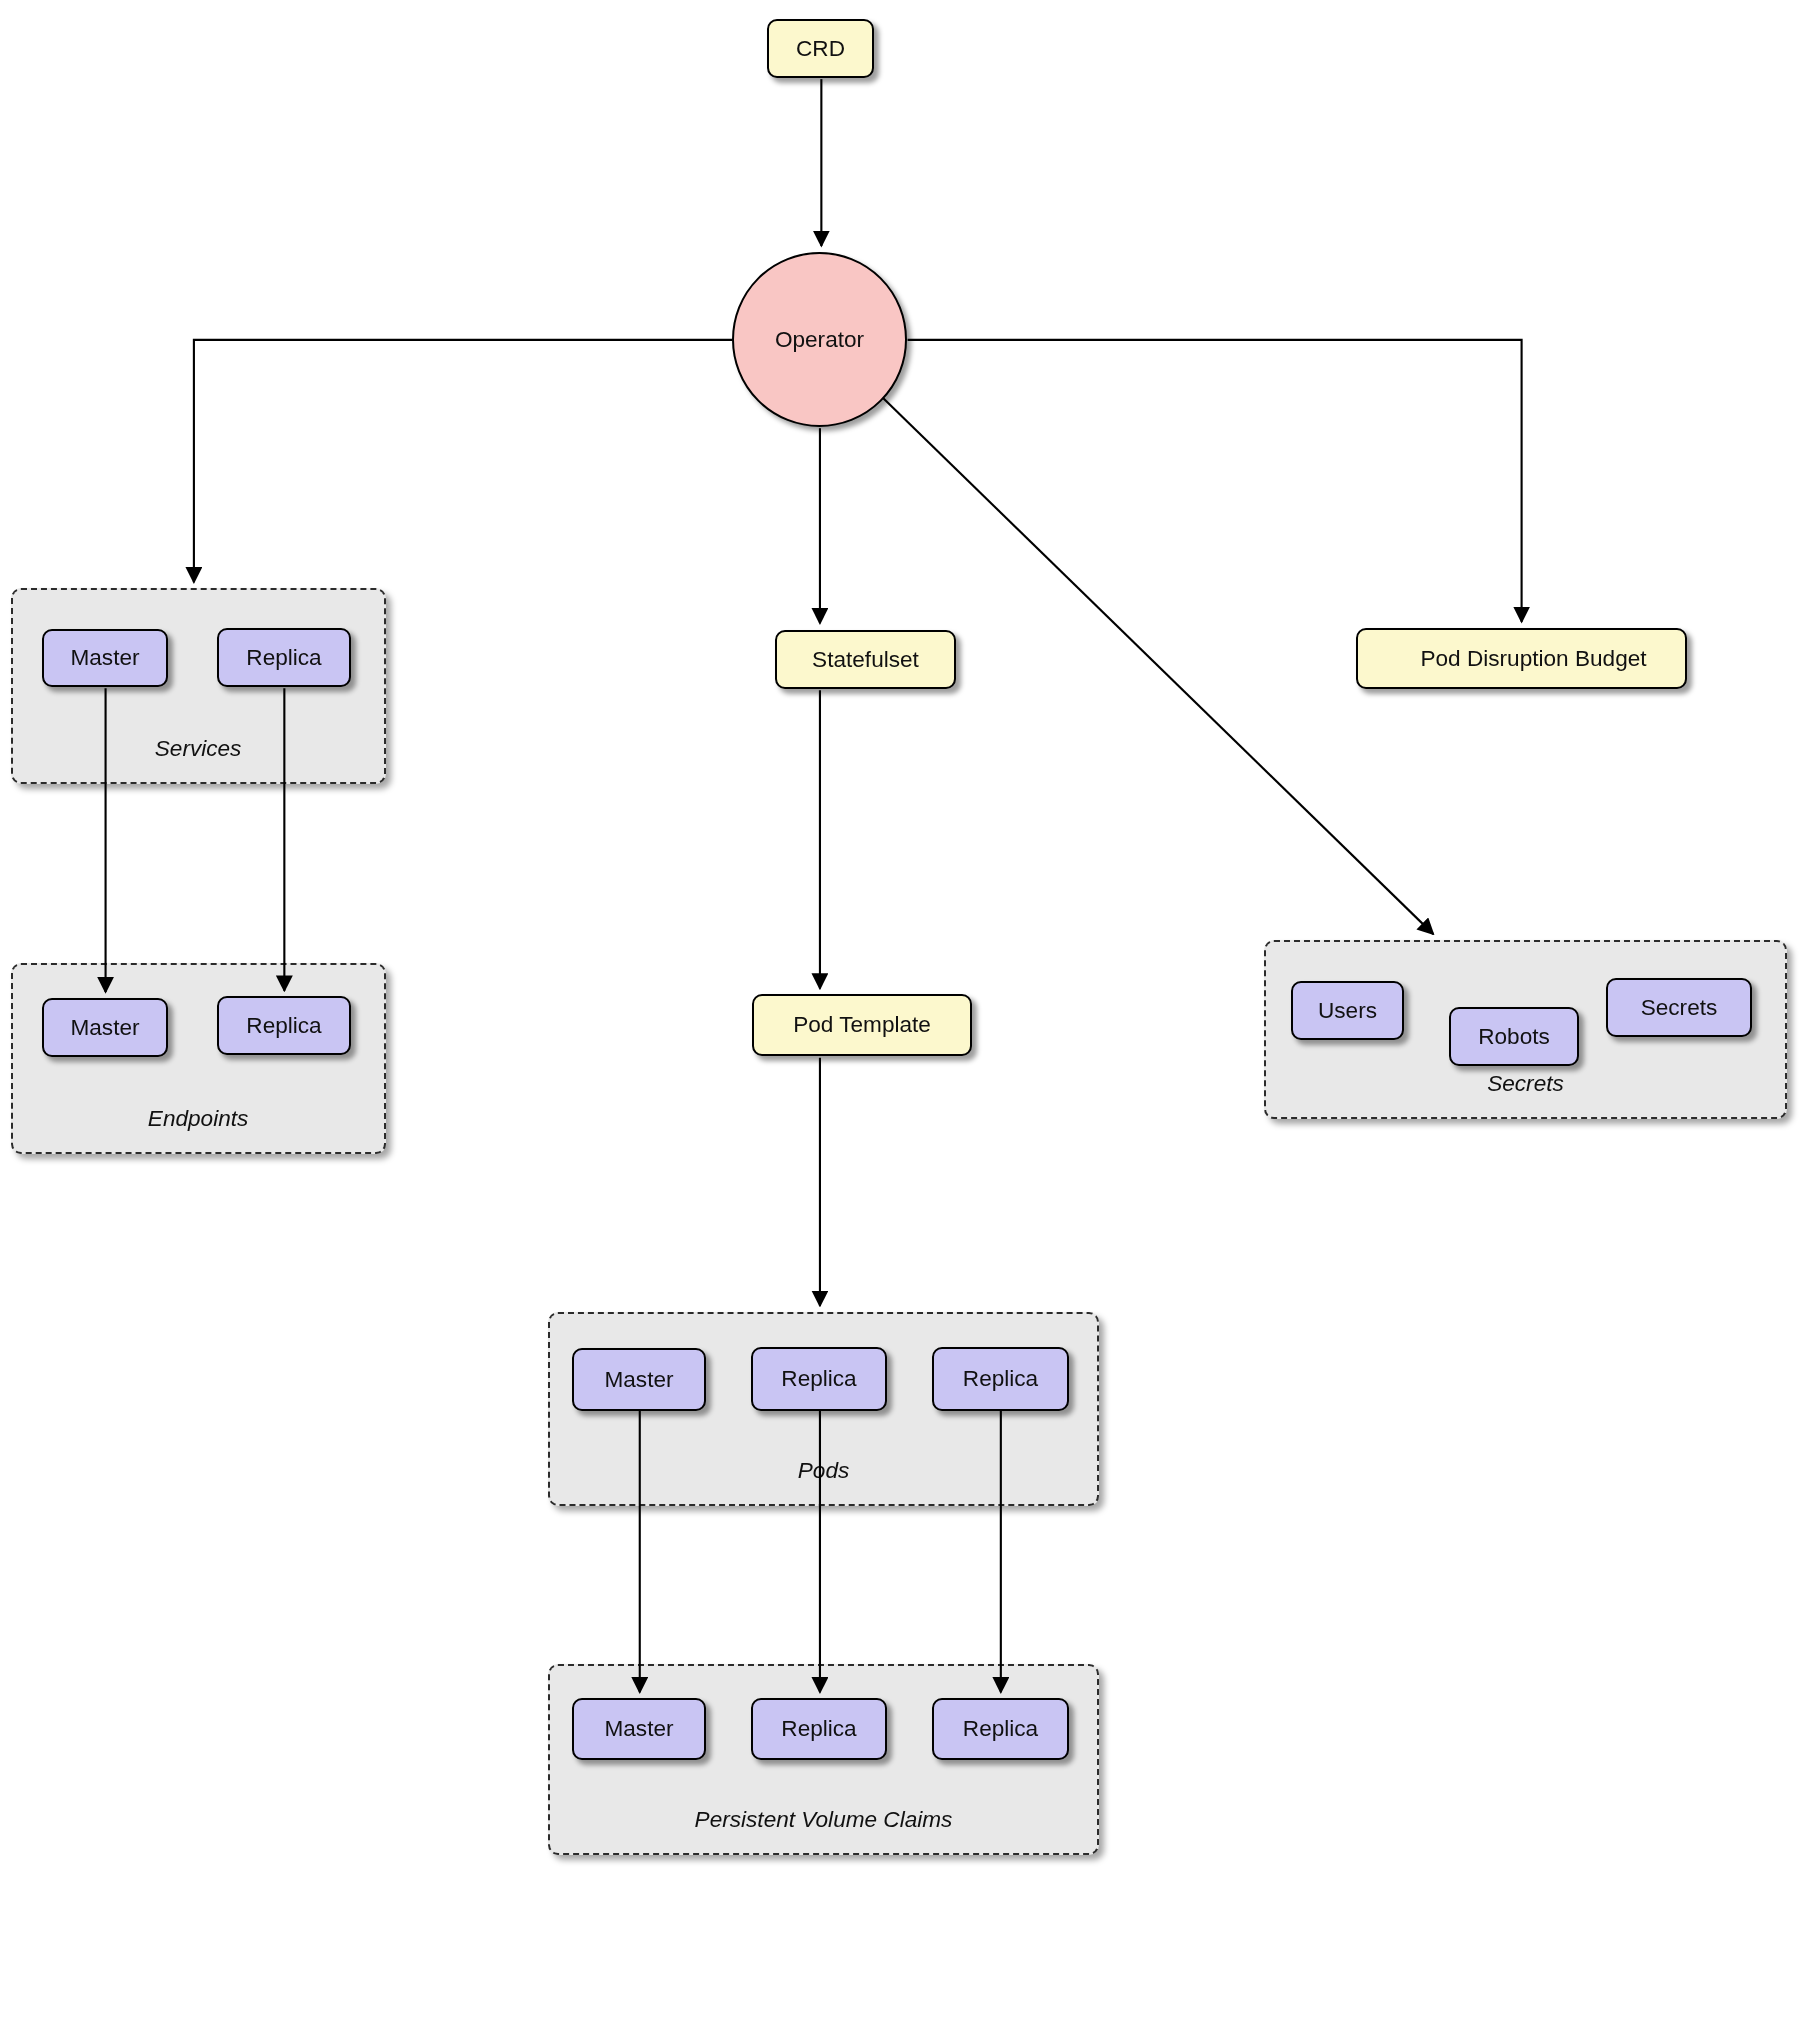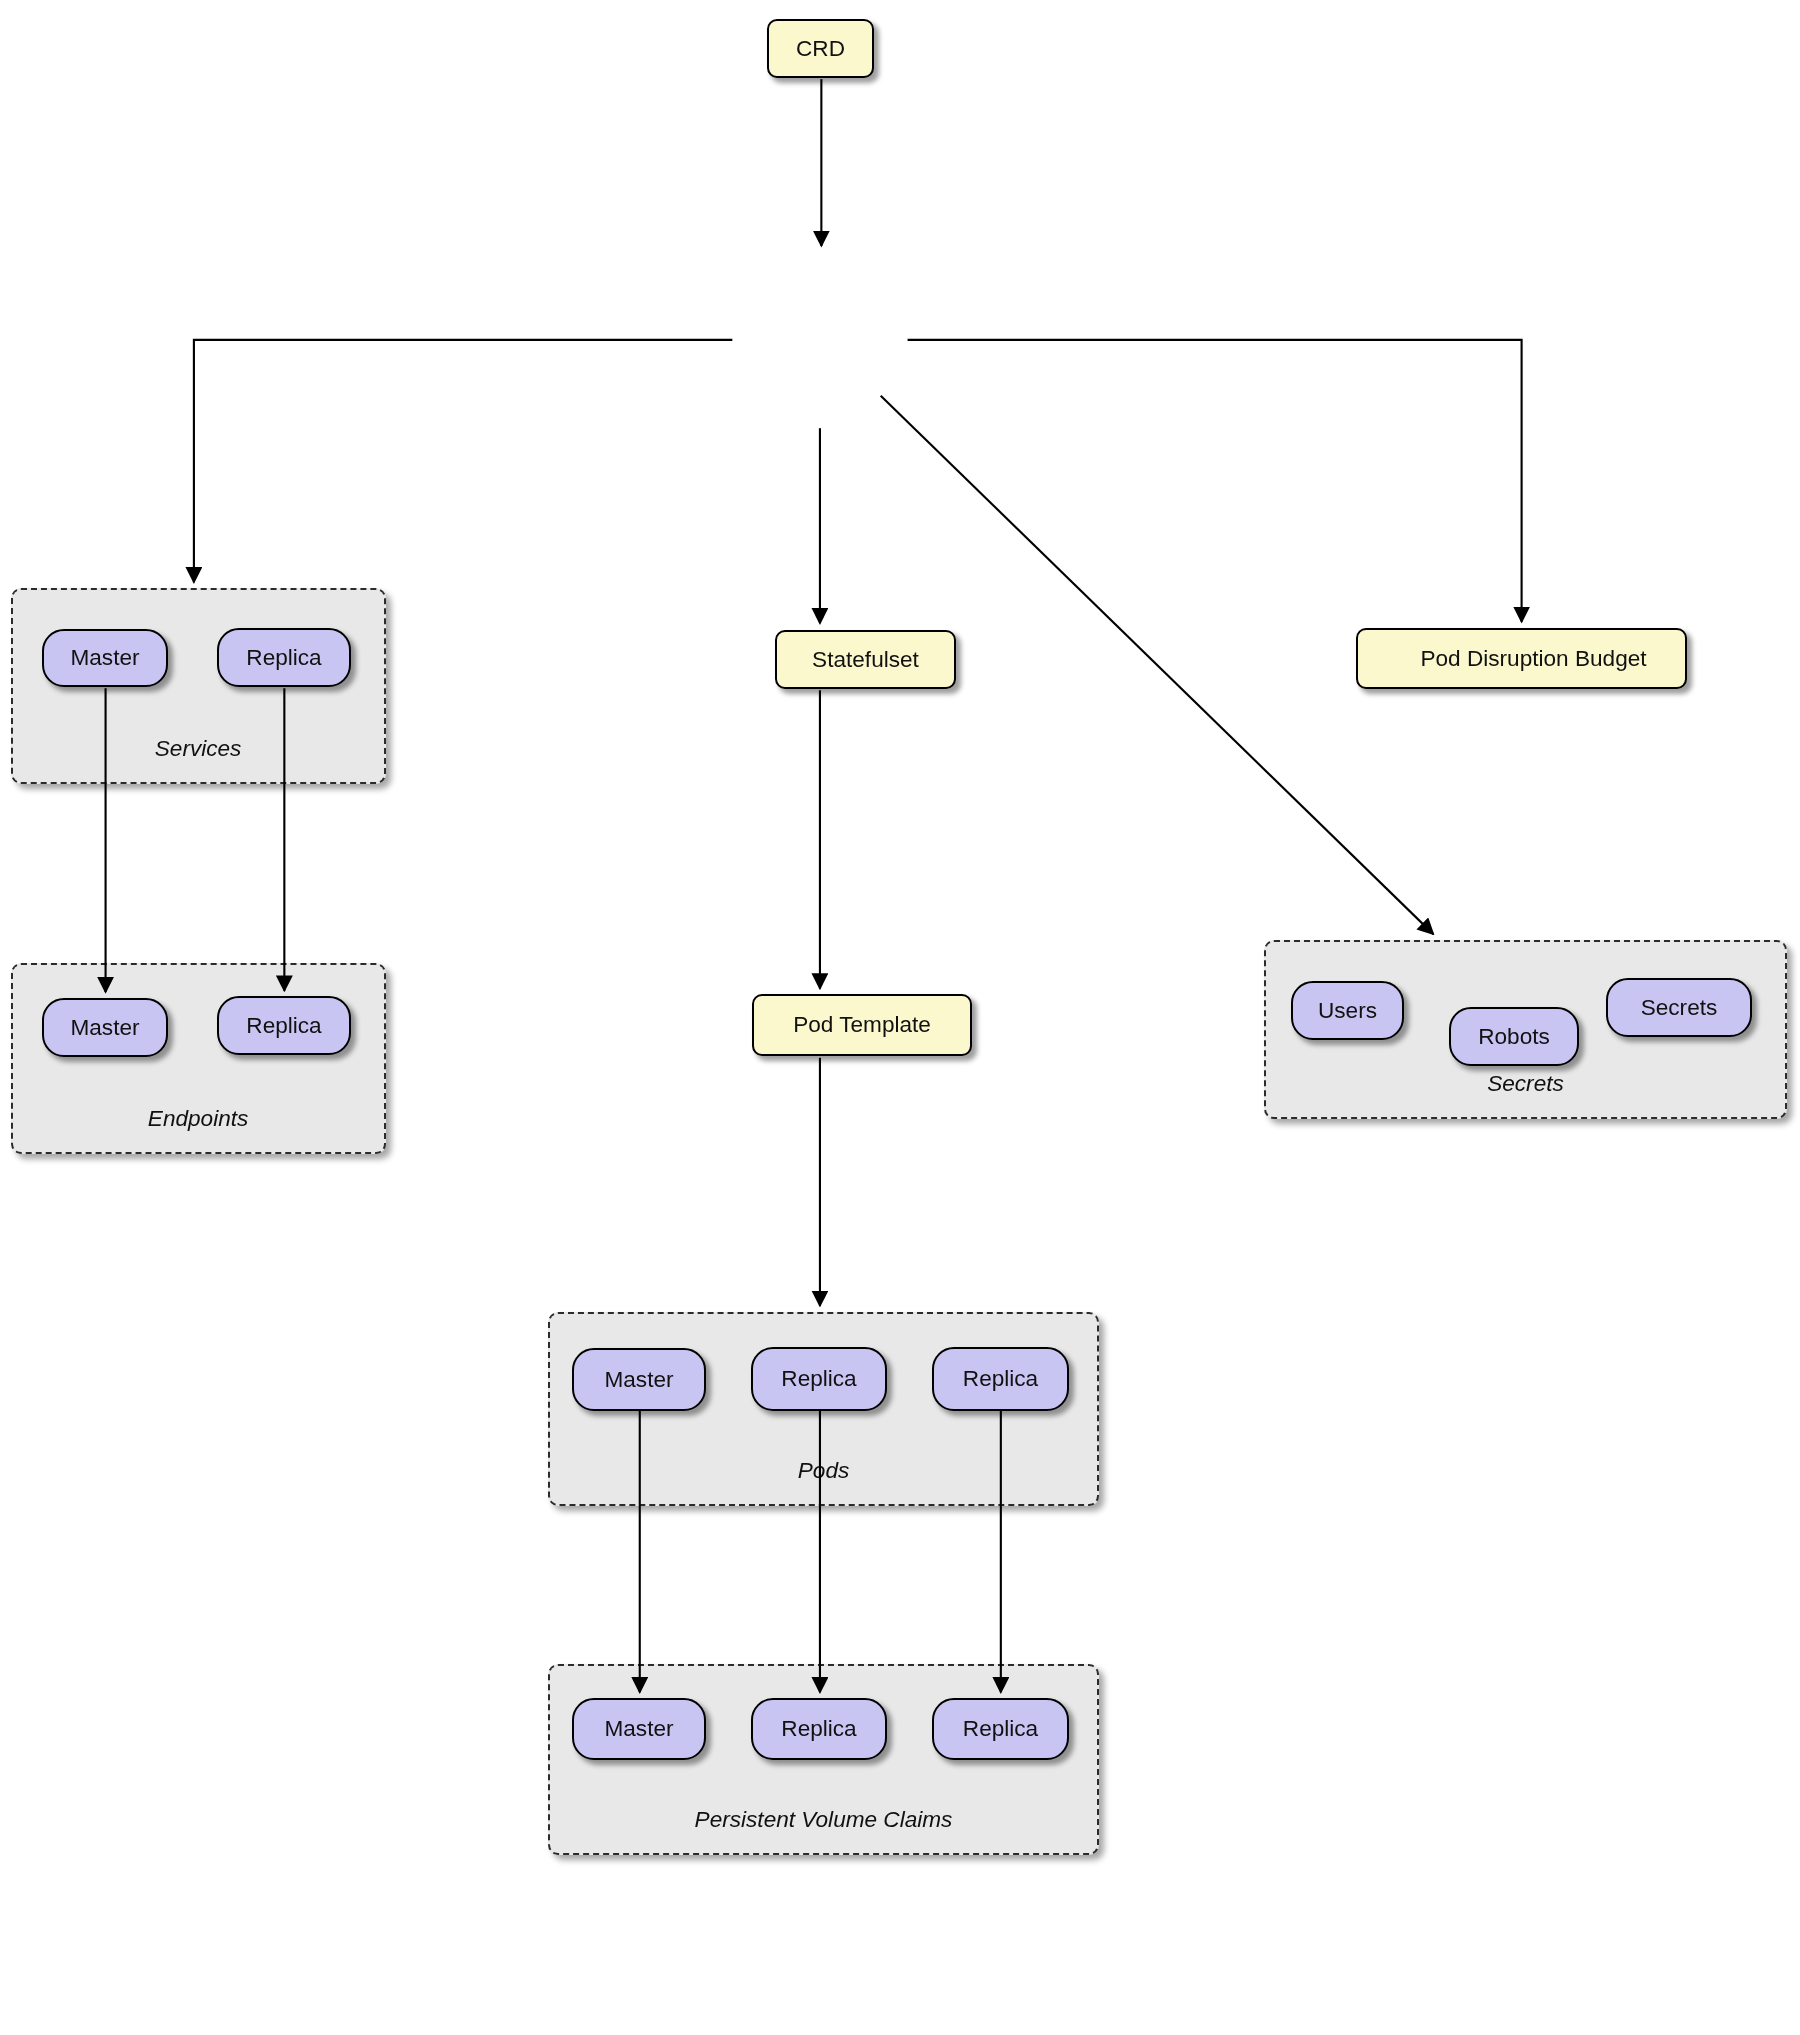--- a/index.html
+++ b/index.html
@@ -49,21 +49,21 @@
     font-size: 22.6px;
     z-index: 3;
     box-shadow: 4.2px 4.2px 5px rgba(0,0,0,0.38);
   }
   .node {
     background: var(--node-yellow, #fcf8cd);
     border-radius: 10px;
   }
   .pod {
     background: var(--node-purple, #c9c5f3);
-    border-radius: 22px;
+    border-radius: 10px;
   }
   .circle-node {
     background: var(--node-pink, #f9c6c4);
     border-radius: 50%;
   }
 </style>
 </head>
 <body>
 
 <div id="canvas">
@@ -83,20 +83,21 @@
     <path class="edge" d="M 402 974 L 402 1402" marker-end="url(#arrow)"></path>
     <path class="edge" d="M 1160 977 L 1160 1399" marker-end="url(#arrow)"></path>
     <path class="edge" d="M 1160 1497 L 1160 1848" marker-end="url(#arrow)"></path>
     <path class="edge" d="M 905 1996 L 905 2395" marker-end="url(#arrow)"></path>
     <path class="edge" d="M 1160 1996 L 1160 2395" marker-end="url(#arrow)"></path>
     <path class="edge" d="M 1416 1996 L 1416 2395" marker-end="url(#arrow)"></path>
   </svg>
 
   <div class="node" style="left:767px; top:19px; width:107px; height:59px;">CRD</div>
 
+  <div class="circle-node" style="left:732px; top:252px; width:175px; height:175px;">Operator</div>
 
   <div class="node" style="left:731px; top:630px; width:181px; height:59px;margin-left:44px;">Statefulset</div>
 
   <div class="node" style="left:1356px; top:628px; width:331px; height:61px;padding-left:24px;">Pod Disruption Budget</div>
 
   <div class="node" style="left:710px; top:994px; width:220px; height:62px;margin-left:42px;">Pod Template</div>
 
   <div class="group" style="left:10.6px; top:588px; width:371px; height:192px;">
     <div class="group-label">Services</div>
   </div>

